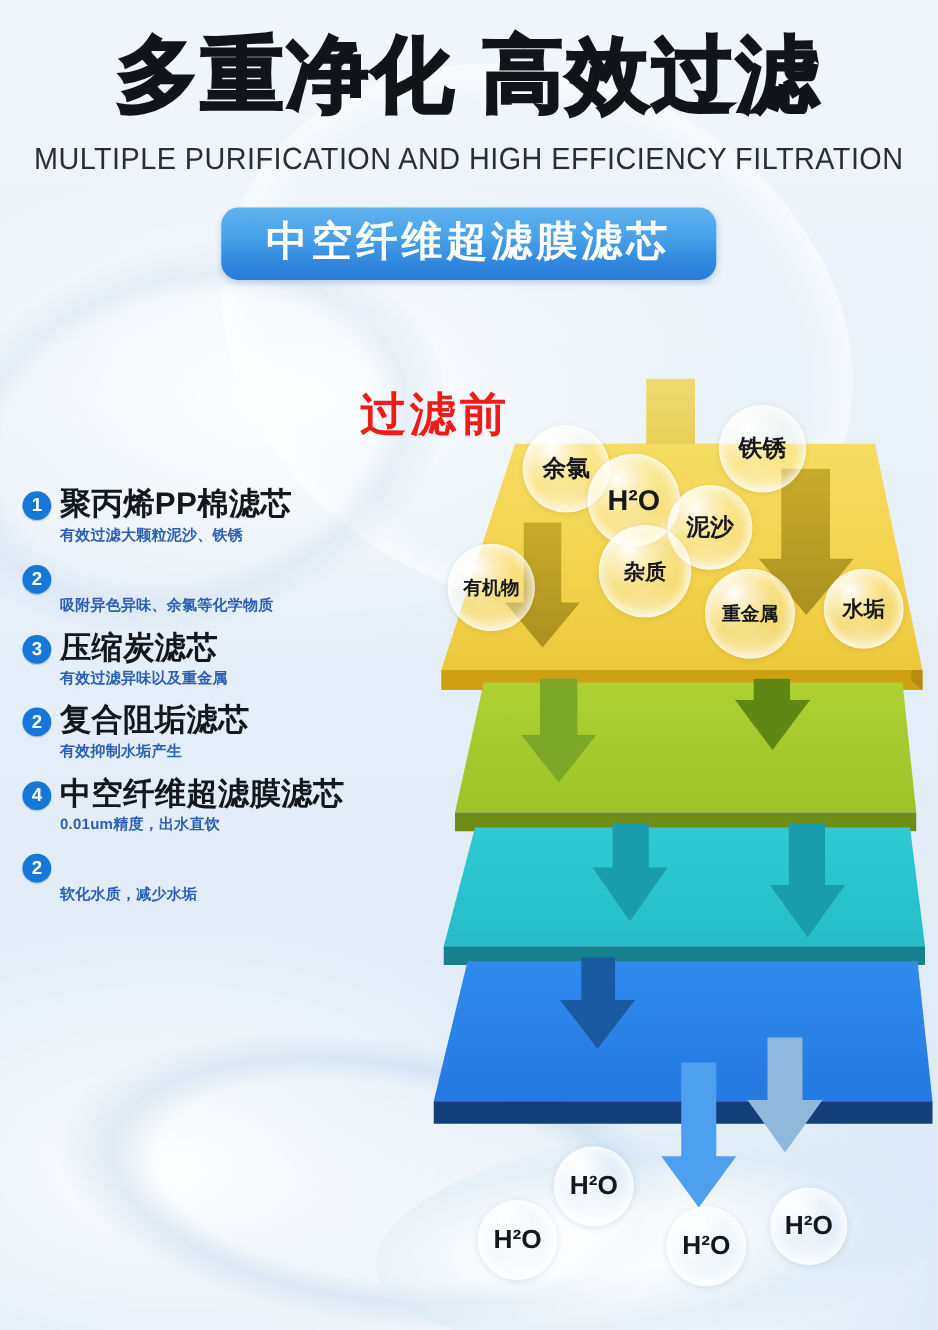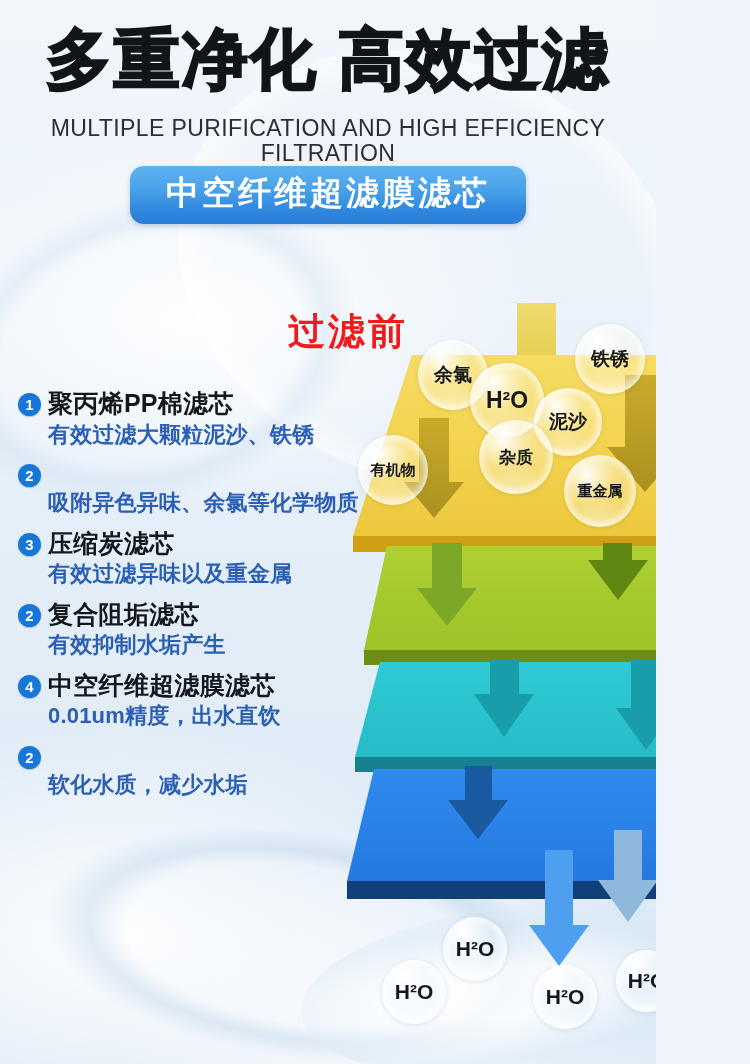--- a/index.html
+++ b/index.html
@@ -2,21 +2,21 @@
 <html><head>
 <meta charset="utf-8">
 <style>
   html,body{margin:0;padding:0;}
   body{
     width:750px;height:1064px;overflow:hidden;
     font-family:"Liberation Sans","DejaVu Sans",sans-serif;
     background:#eef4fa;
   }
   .page{
-    position:relative;width:656px;height:1064px;overflow:hidden;
+    position:relative;width:750px;height:1064px;overflow:hidden;
     background:
       radial-gradient(ellipse 520px 300px at 18% 88%, rgba(255,255,255,.95) 0%, rgba(231,241,249,0) 70%),
       radial-gradient(ellipse 420px 240px at 62% 96%, rgba(255,255,255,.85) 0%, rgba(226,238,248,0) 72%),
       radial-gradient(ellipse 500px 260px at 30% 30%, rgba(255,255,255,.9) 0%, rgba(232,241,249,0) 75%),
       linear-gradient(180deg,#f1f6fb 0%,#eaf2fa 28%,#e4eef8 55%,#dfebf7 78%,#dce9f6 100%);
   }
   
   .swirl{position:absolute;border-radius:50%;pointer-events:none;}
   .sw1{left:-60px;top:200px;width:420px;height:300px;
        background:radial-gradient(ellipse at 50% 50%, rgba(255,255,255,.0) 52%, rgba(176,203,226,.22) 60%, rgba(255,255,255,0) 72%);
@@ -73,21 +73,21 @@
     background:#1677d8;color:#fff;font-size:15px;font-weight:700;
     display:flex;align-items:center;justify-content:center;
     margin-top:5px;margin-right:7px;
     box-shadow:0 1px 1px rgba(0,60,120,.25);
   }
   .item .ttl{
     font-size:25px;font-weight:700;color:#14181d;line-height:1.22;letter-spacing:.3px;text-align:right;
   }
   .item .desc{
     margin-left:30px;margin-top:2px;margin-bottom:11px;
-    font-size:22px;font-weight:700;color:#2a5fb4;line-height:1.25;letter-spacing:.2px;
+    font-size:12px;font-weight:700;color:#2a5fb4;line-height:1.25;letter-spacing:.2px;
   }
 
   
   .funnel{position:absolute;left:0;top:0;width:750px;height:1064px;pointer-events:none;}
 
   
   .bub{
     position:absolute;border-radius:50%;
     display:flex;align-items:center;justify-content:center;
     color:#16181b;font-weight:700;

